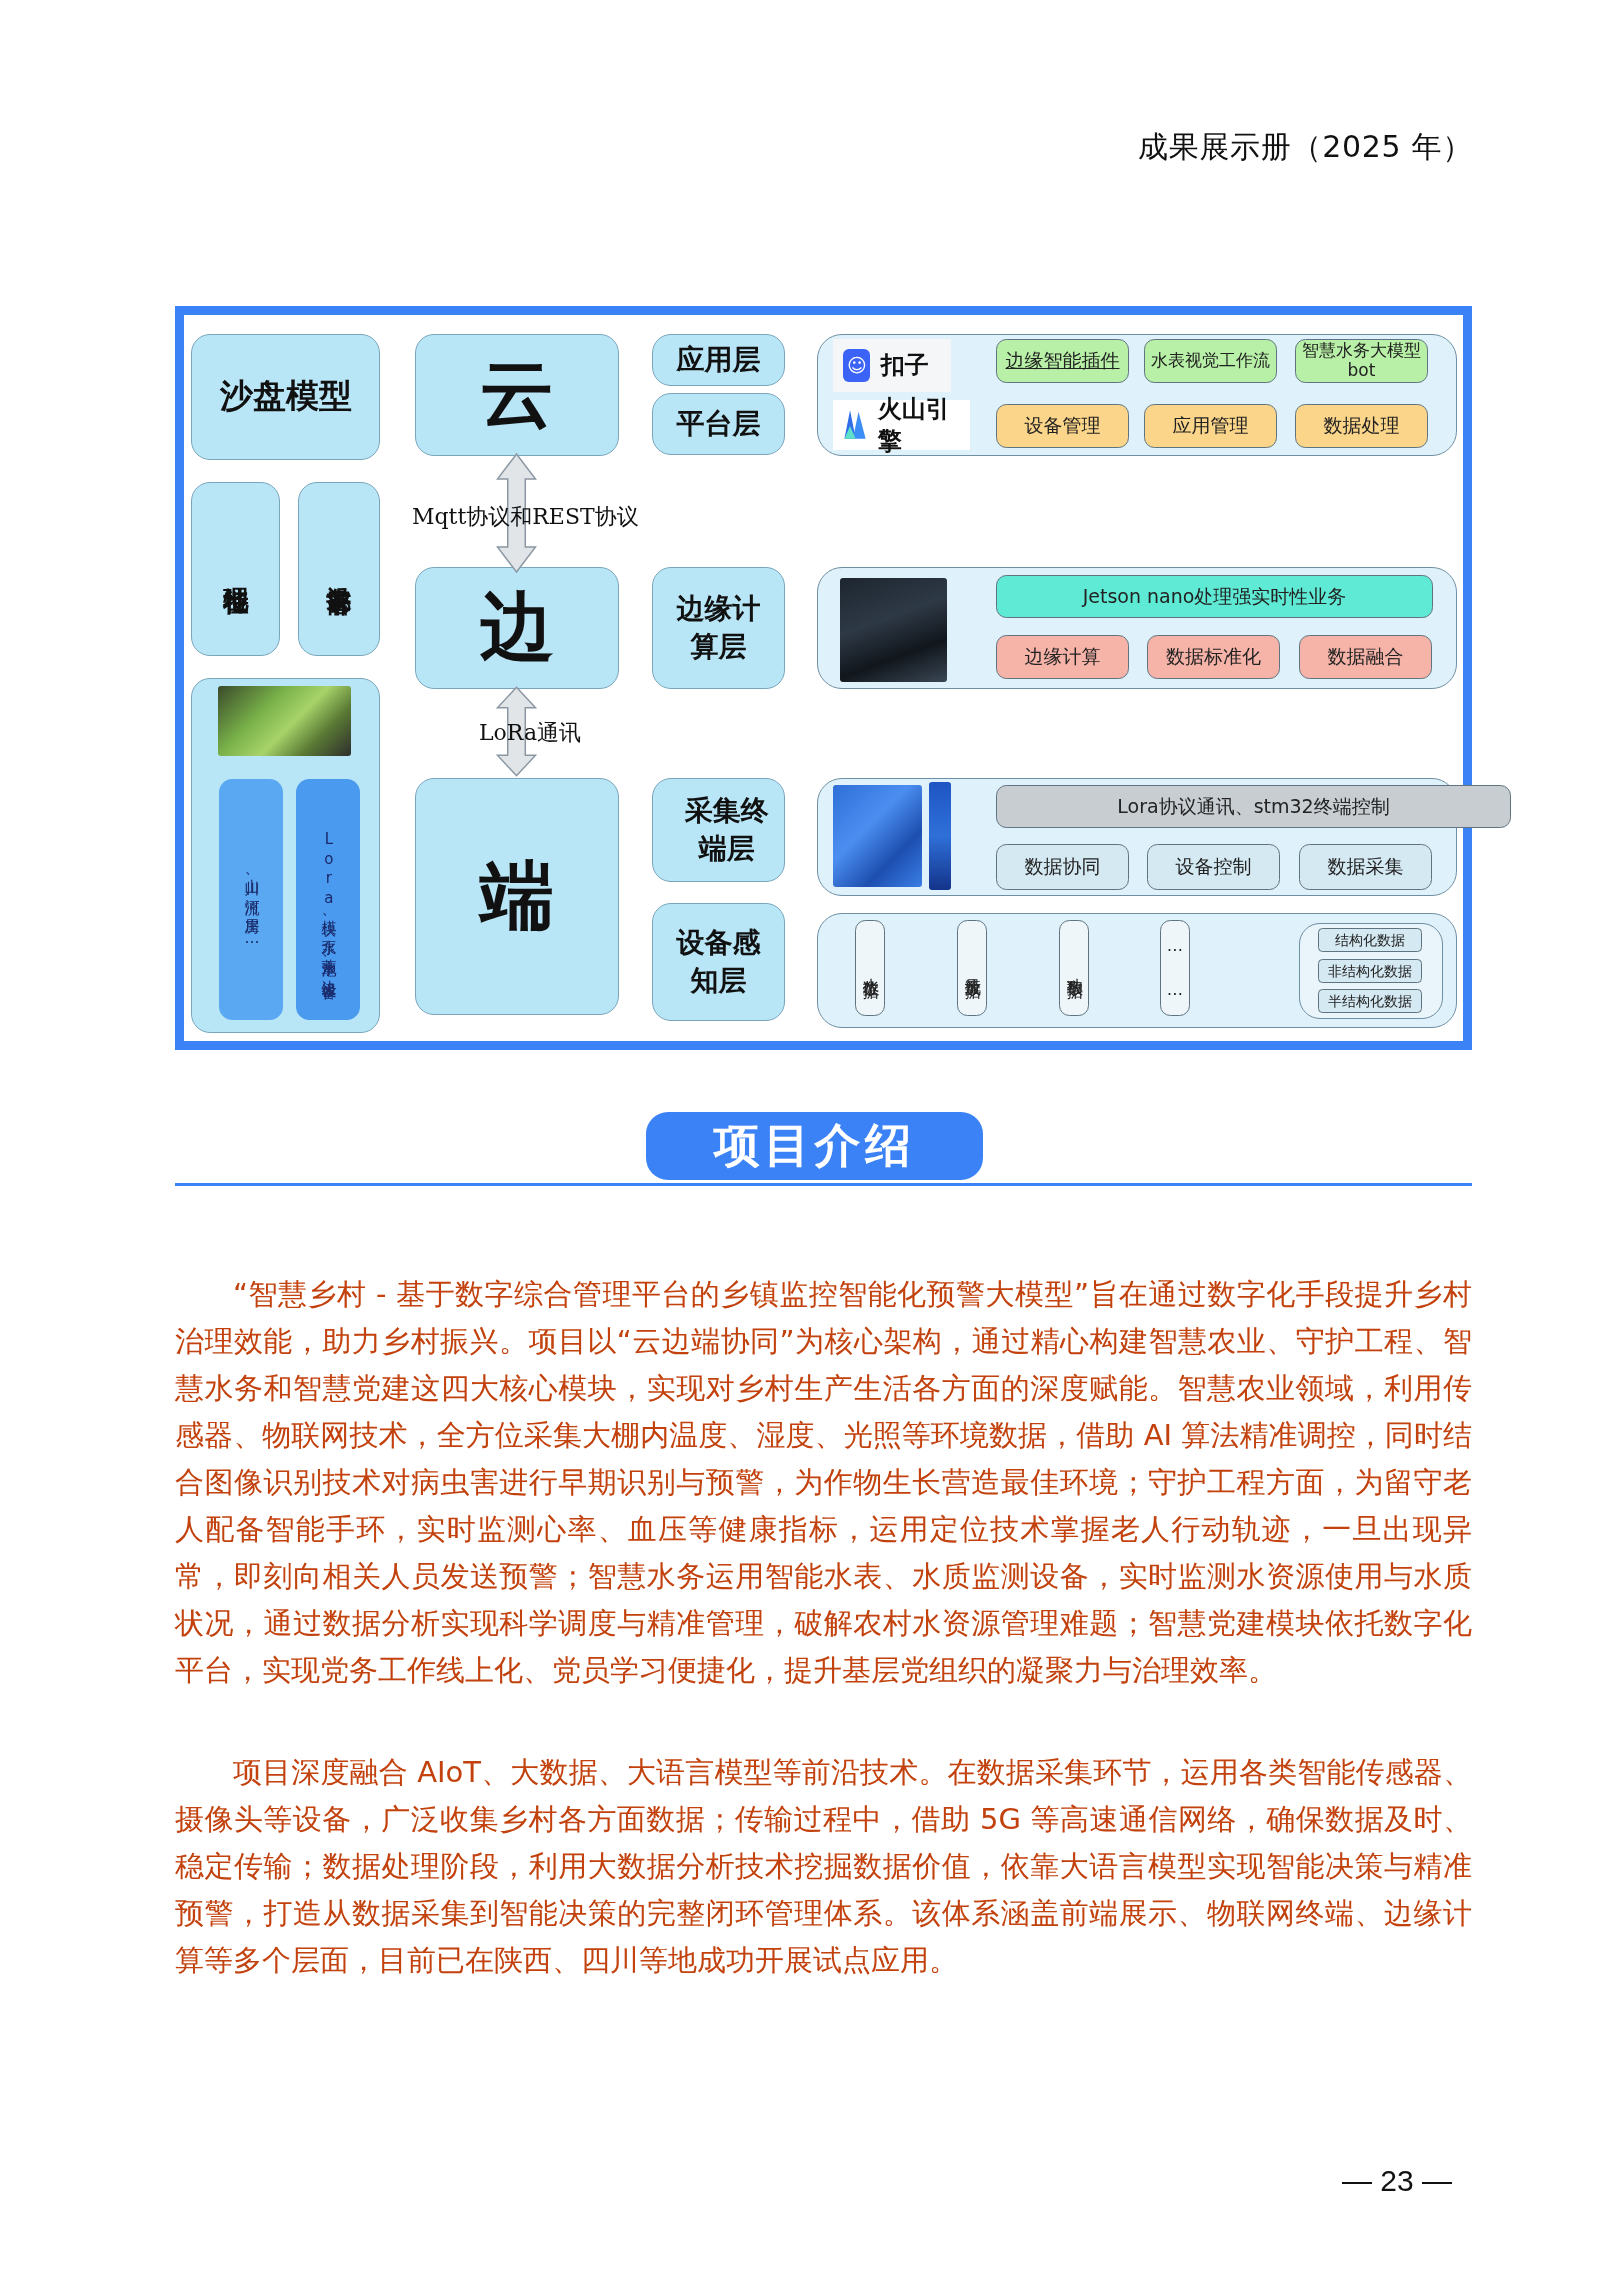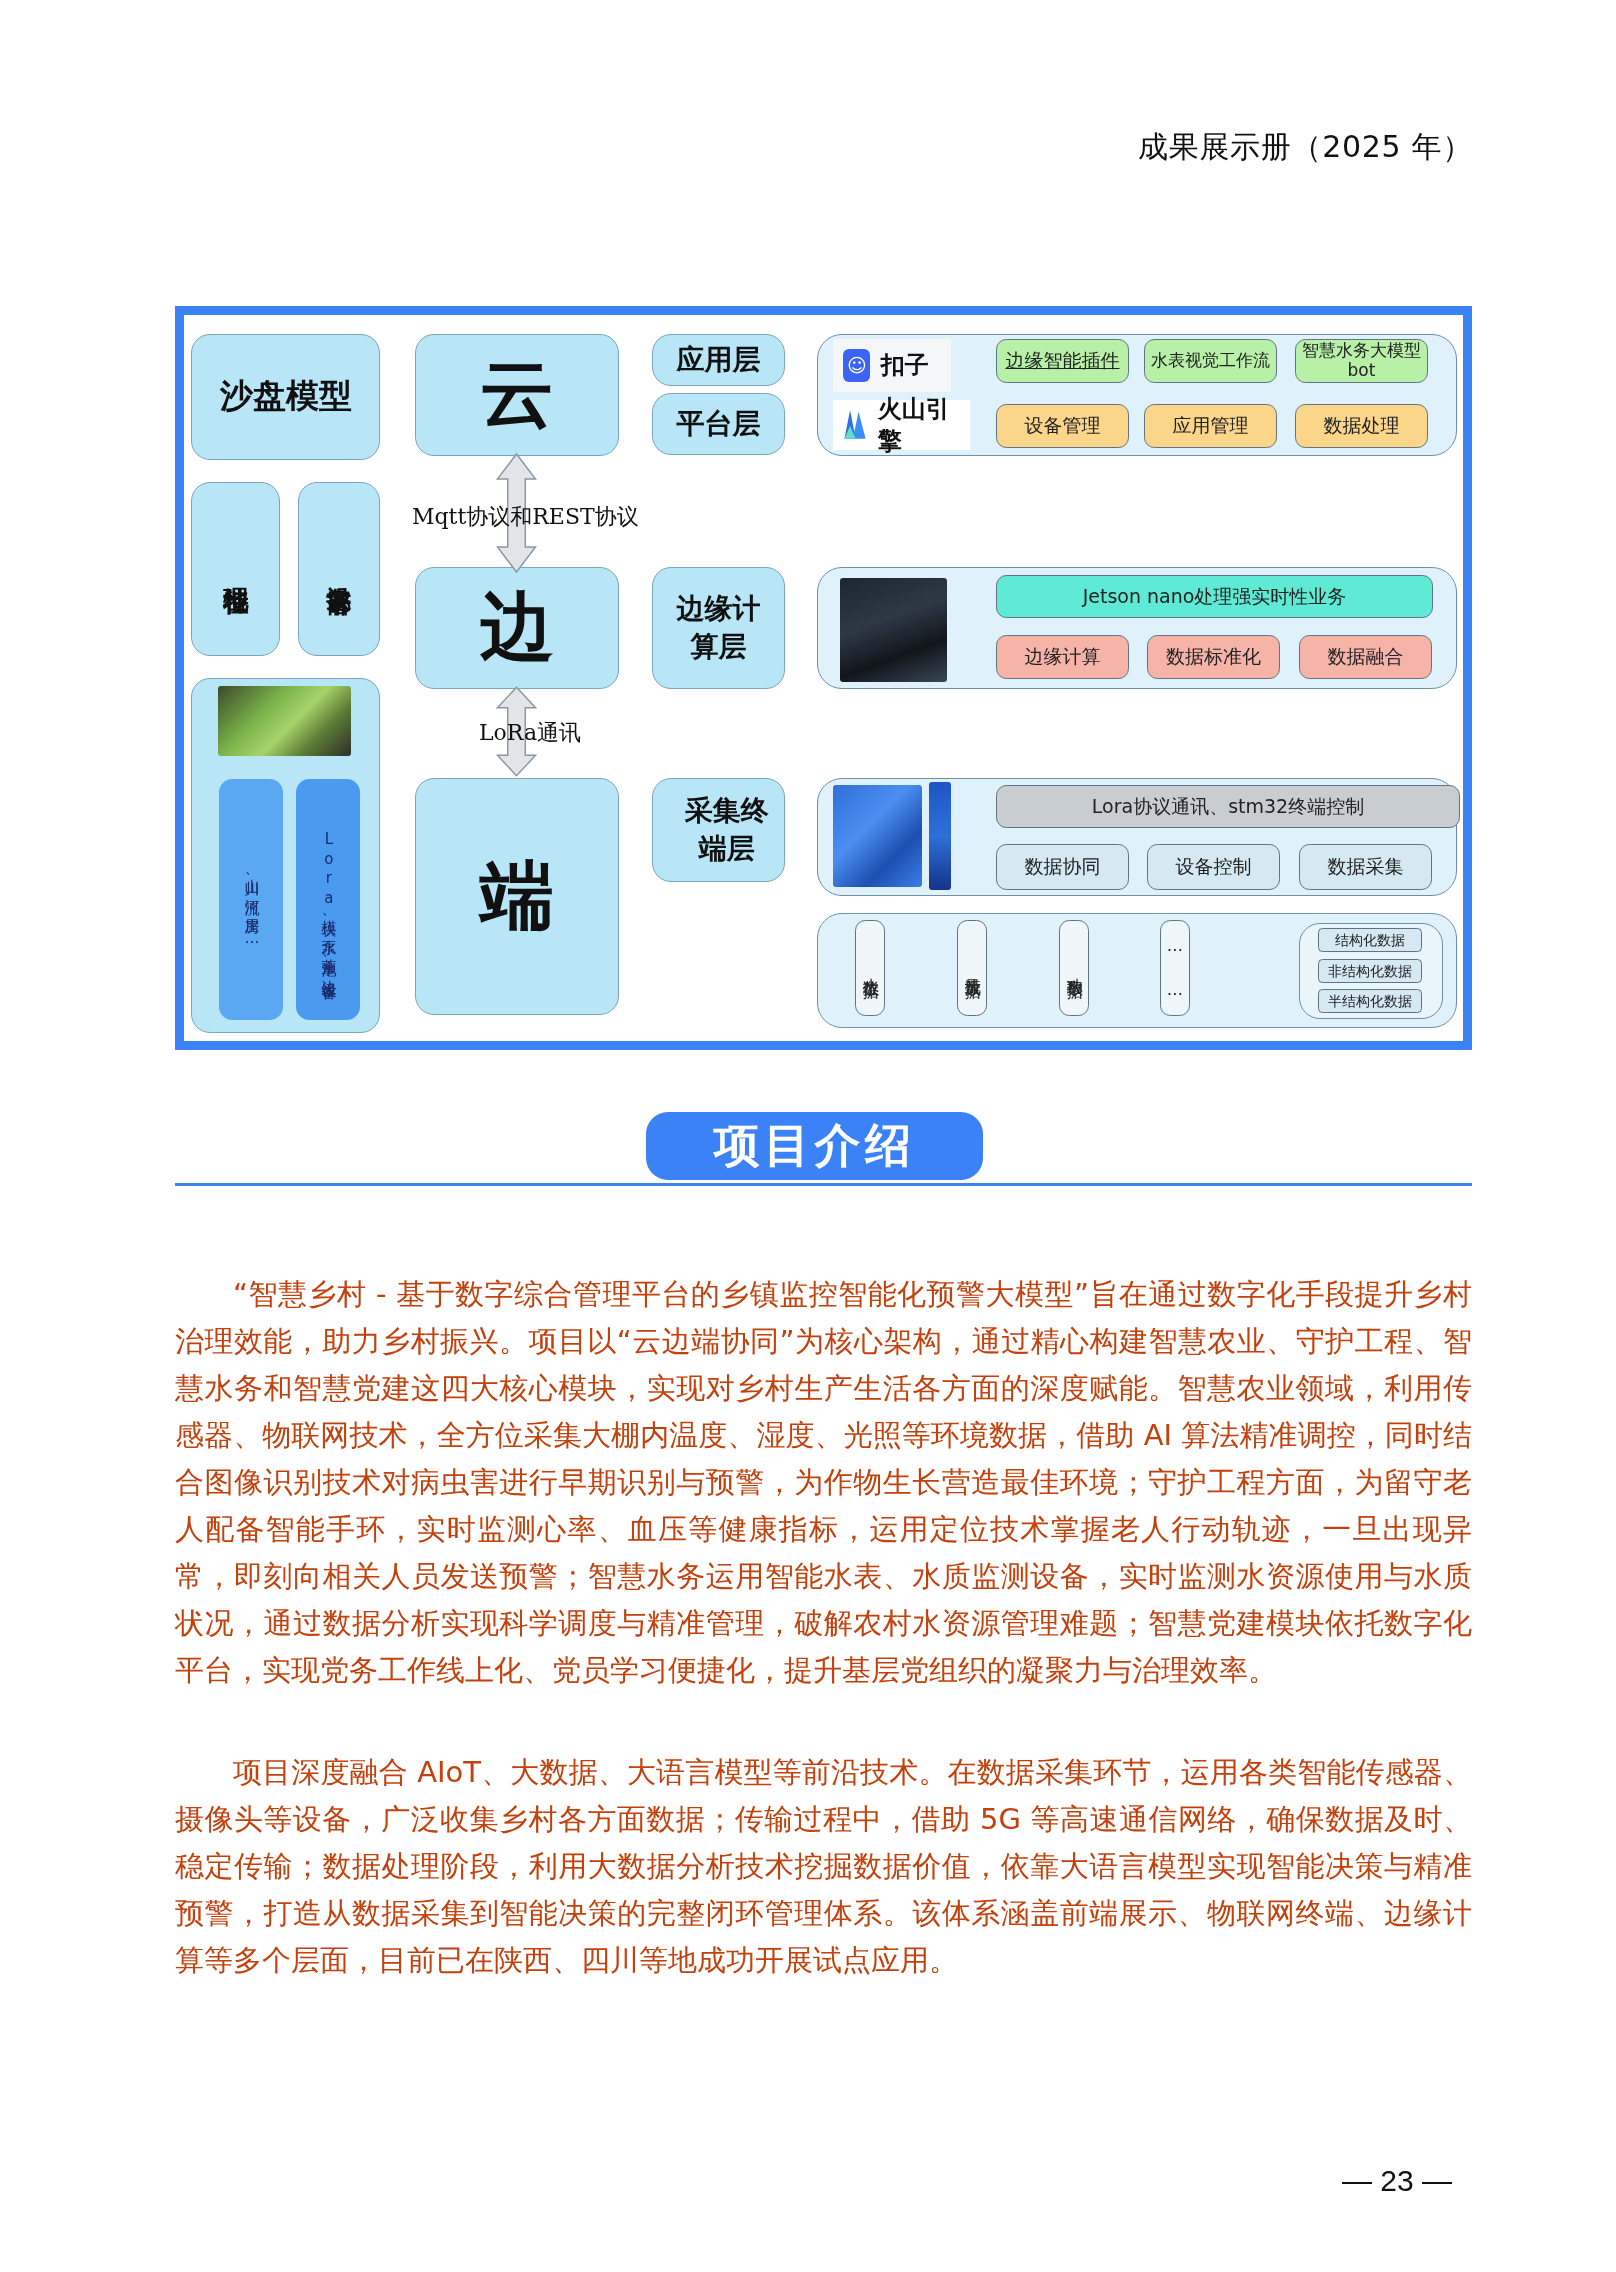--- a/index.html
+++ b/index.html
@@ -94,20 +94,23 @@
   </div>
   <div class="box layer-label" style="left:468px;top:78px;width:133px;height:62px;">
     <span>平台层</span>
   </div>
   <div class="box layer-label" style="left:468px;top:252px;width:133px;height:122px;">
     <span style="width:111px;">边缘计算层</span>
   </div>
   <div class="box layer-label" style="left:468px;top:463px;width:133px;height:104px;padding-left:21px;">
     <span style="width:111px;">采集终端层</span>
   </div>
+  <div class="box layer-label" style="left:468px;top:588px;width:133px;height:118px;">
+    <span style="width:111px;">设备感知层</span>
+  </div>
 
   <div class="panel" style="left:633px;top:18.5px;width:640px;height:122px;">
     <div class="logo-tile" style="left:15px;top:4.4px;width:118px;height:53px;">
       <span style="width:27px;height:33px;background:#3b63f5;border-radius:6px;display:inline-flex;align-items:center;justify-content:center;color:#fff;font-size:19px;">☺</span>
       <span>扣子</span>
     </div>
     <div class="logo-tile" style="left:15px;top:65px;width:137px;height:50px;background:#ffffff;">
       <svg width="25" height="33" viewBox="0 0 34 44">
           <polygon points="10,2 2,42 18,42" fill="#2f6ee8"></polygon>
           <polygon points="22,4 14,42 32,42" fill="#3b8ef5"></polygon>
@@ -127,21 +130,21 @@
     <div class="photo" style="left:22px;top:9.6px;width:107px;height:104px;background:linear-gradient(160deg,#1d2630 0%,#2e3946 40%,#11161c 70%,#3a4755 100%);"></div>
     <div class="chip yellow" style="left:178px;top:7.4px;width:437px;height:43px;">Jetson nano处理强实时性业务</div>
     <div class="chip red" style="left:178px;top:67px;width:133px;height:44px;">边缘计算</div>
     <div class="chip red" style="left:329px;top:67px;width:133px;height:44px;">数据标准化</div>
     <div class="chip red" style="left:481px;top:67px;width:133px;height:44px;">数据融合</div>
   </div>
 
   <div class="panel" style="left:633px;top:463px;width:640px;height:118px;">
     <div class="photo" style="left:15px;top:6px;width:89px;height:102px;background:linear-gradient(135deg,#2f6fd8 0%,#4b8ef0 40%,#1d4fb0 70%,#3a7ee6 100%);"></div>
     <div class="photo" style="left:111px;top:3px;width:22px;height:108px;background:linear-gradient(180deg,#1e56c4 0%,#2f6fd8 50%,#14348a 100%);"></div>
-    <div class="chip gray" style="left:178px;top:6px;width:464px;height:43px;">Lora协议通讯、stm32终端控制</div>
+    <div class="chip gray" style="left:178px;top:6px;width:515px;height:43px;">Lora协议通讯、stm32终端控制</div>
     <div class="chip ltblue" style="left:178px;top:65px;width:133px;height:46px;">数据协同</div>
     <div class="chip ltblue" style="left:329px;top:65px;width:133px;height:46px;">设备控制</div>
     <div class="chip ltblue" style="left:481px;top:65px;width:133px;height:46px;">数据采集</div>
   </div>
 
   <div class="panel" style="left:633px;top:598px;width:640px;height:115px;">
     <div class="chip white vert" style="left:37px;top:6px;width:30px;height:96px;font-size:16.3px;">水位数据</div>
     <div class="chip white vert" style="left:139px;top:6px;width:30px;height:96px;font-size:16.3px;">流量数据</div>
     <div class="chip white vert" style="left:241px;top:6px;width:30px;height:96px;font-size:16.3px;">功率数据</div>
     <div class="chip white" style="left:342px;top:6px;width:30px;height:96px;flex-direction:column;justify-content:space-around;font-size:16.3px;">

